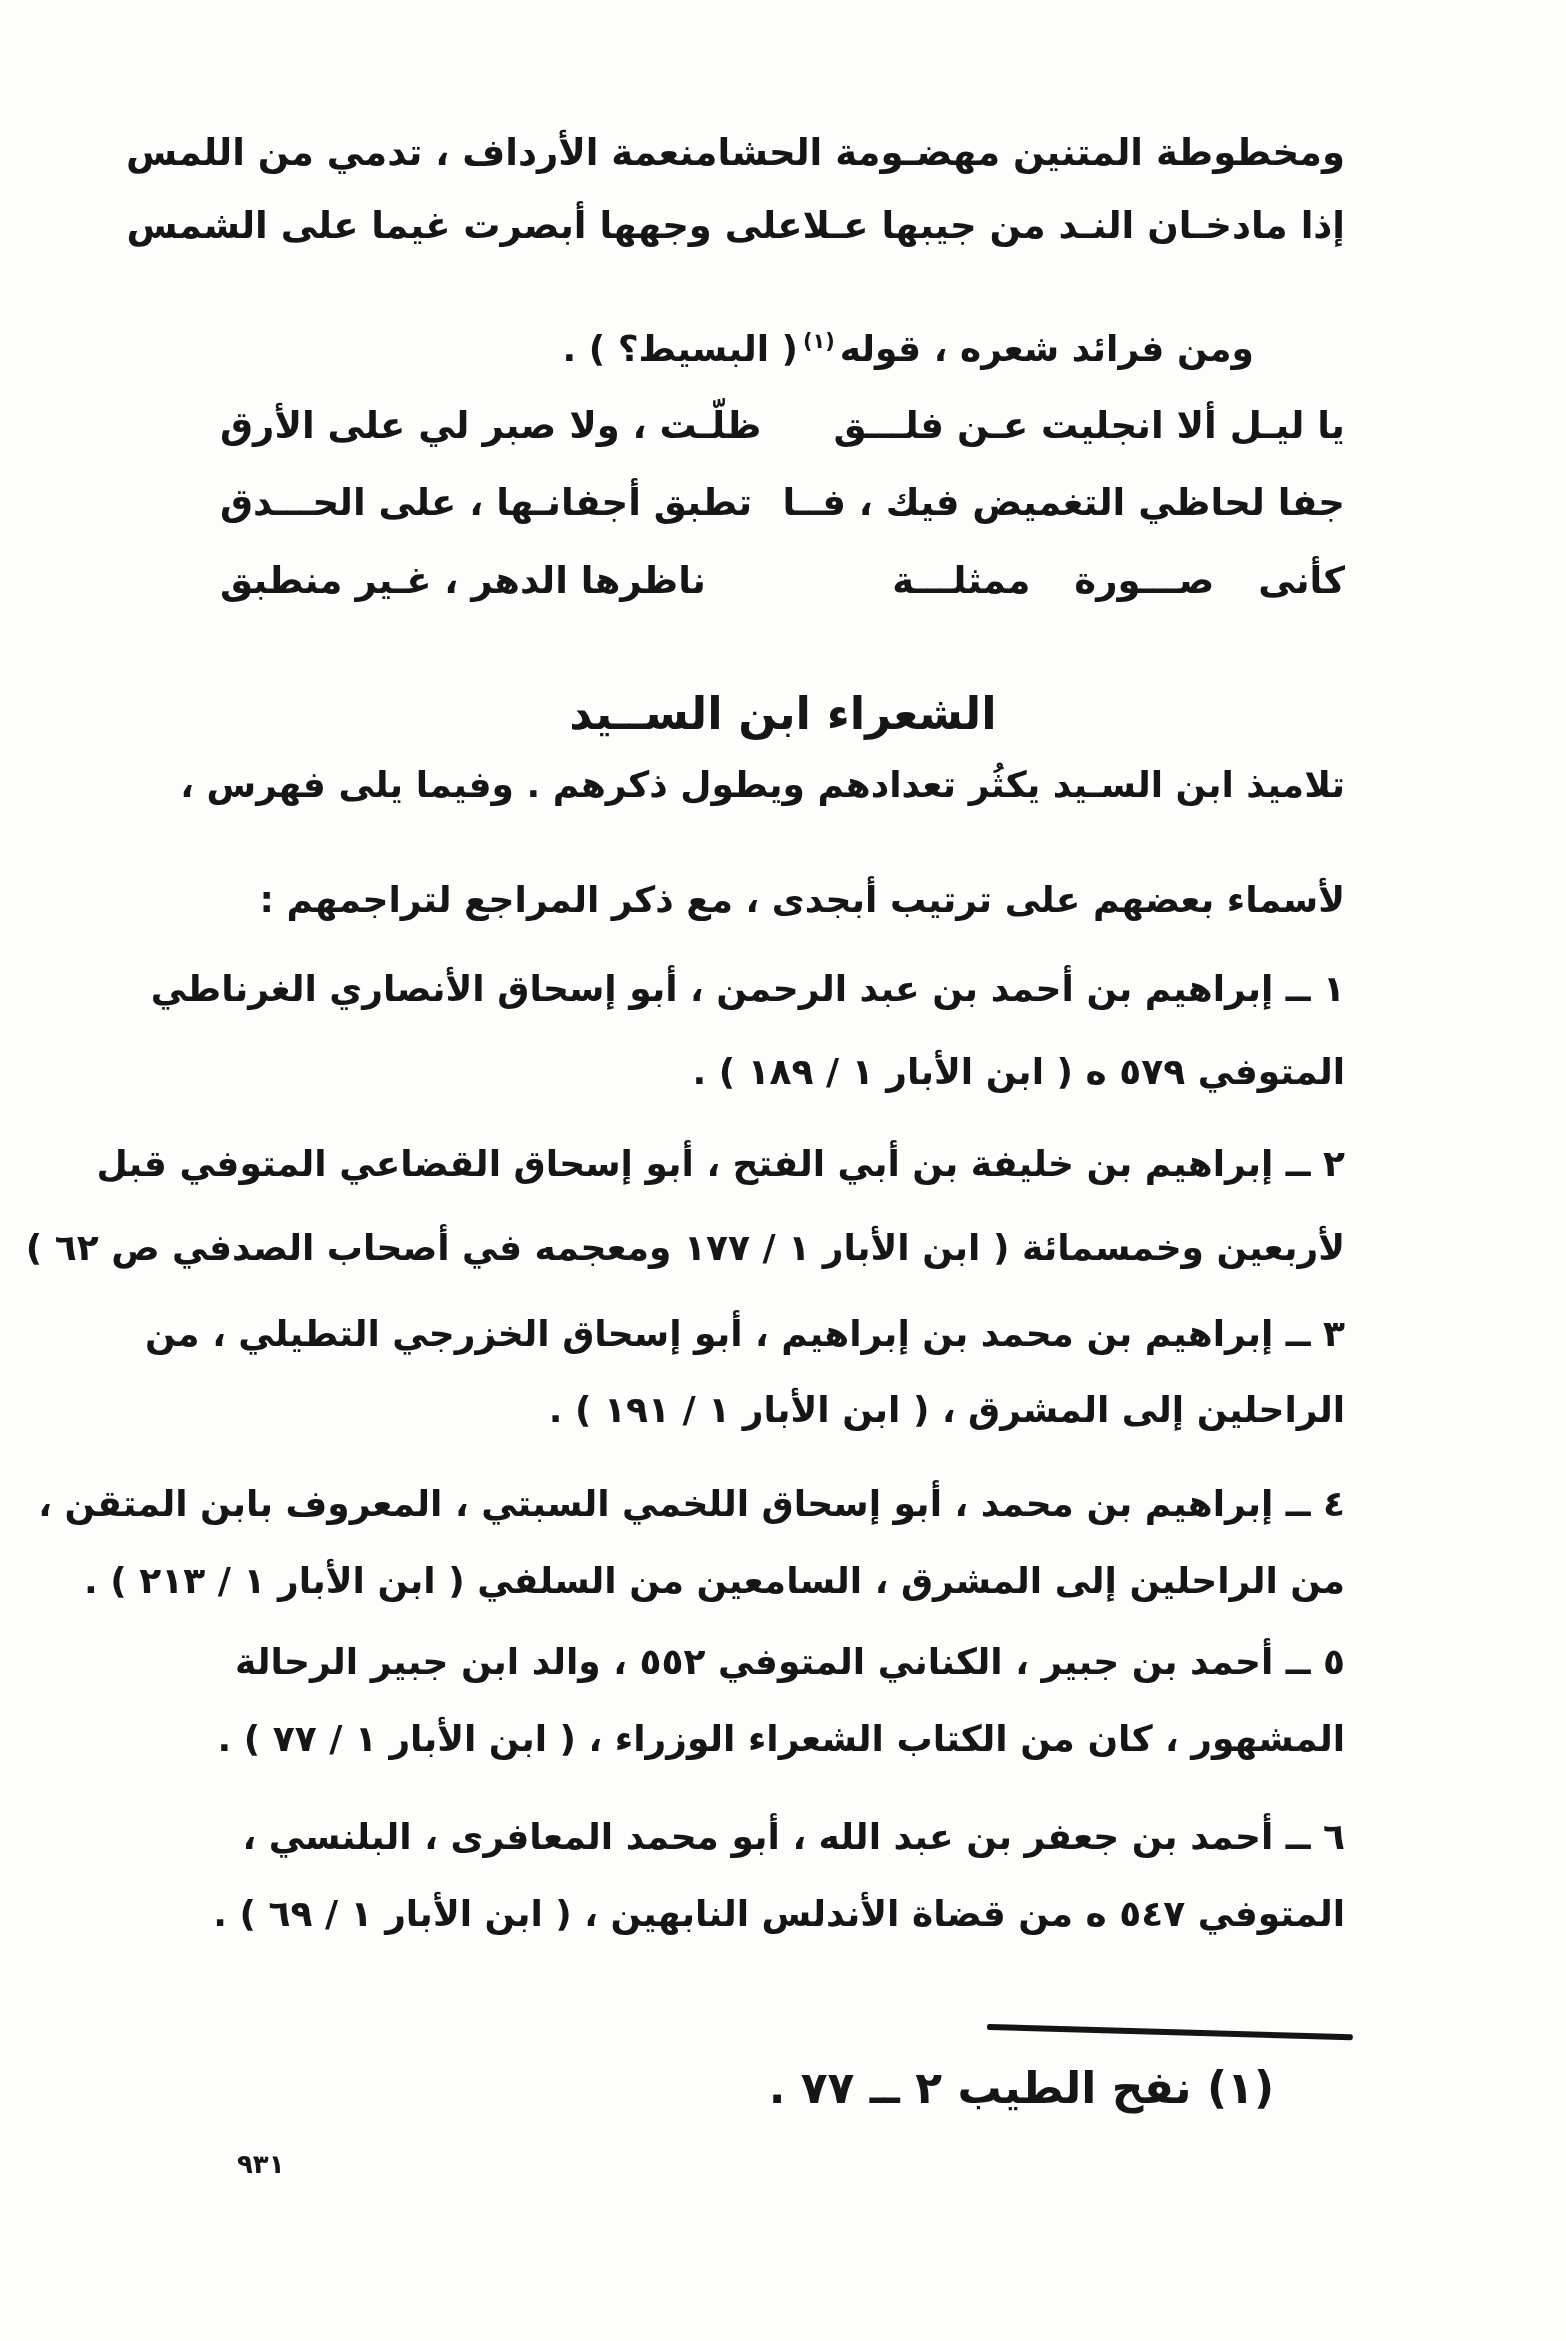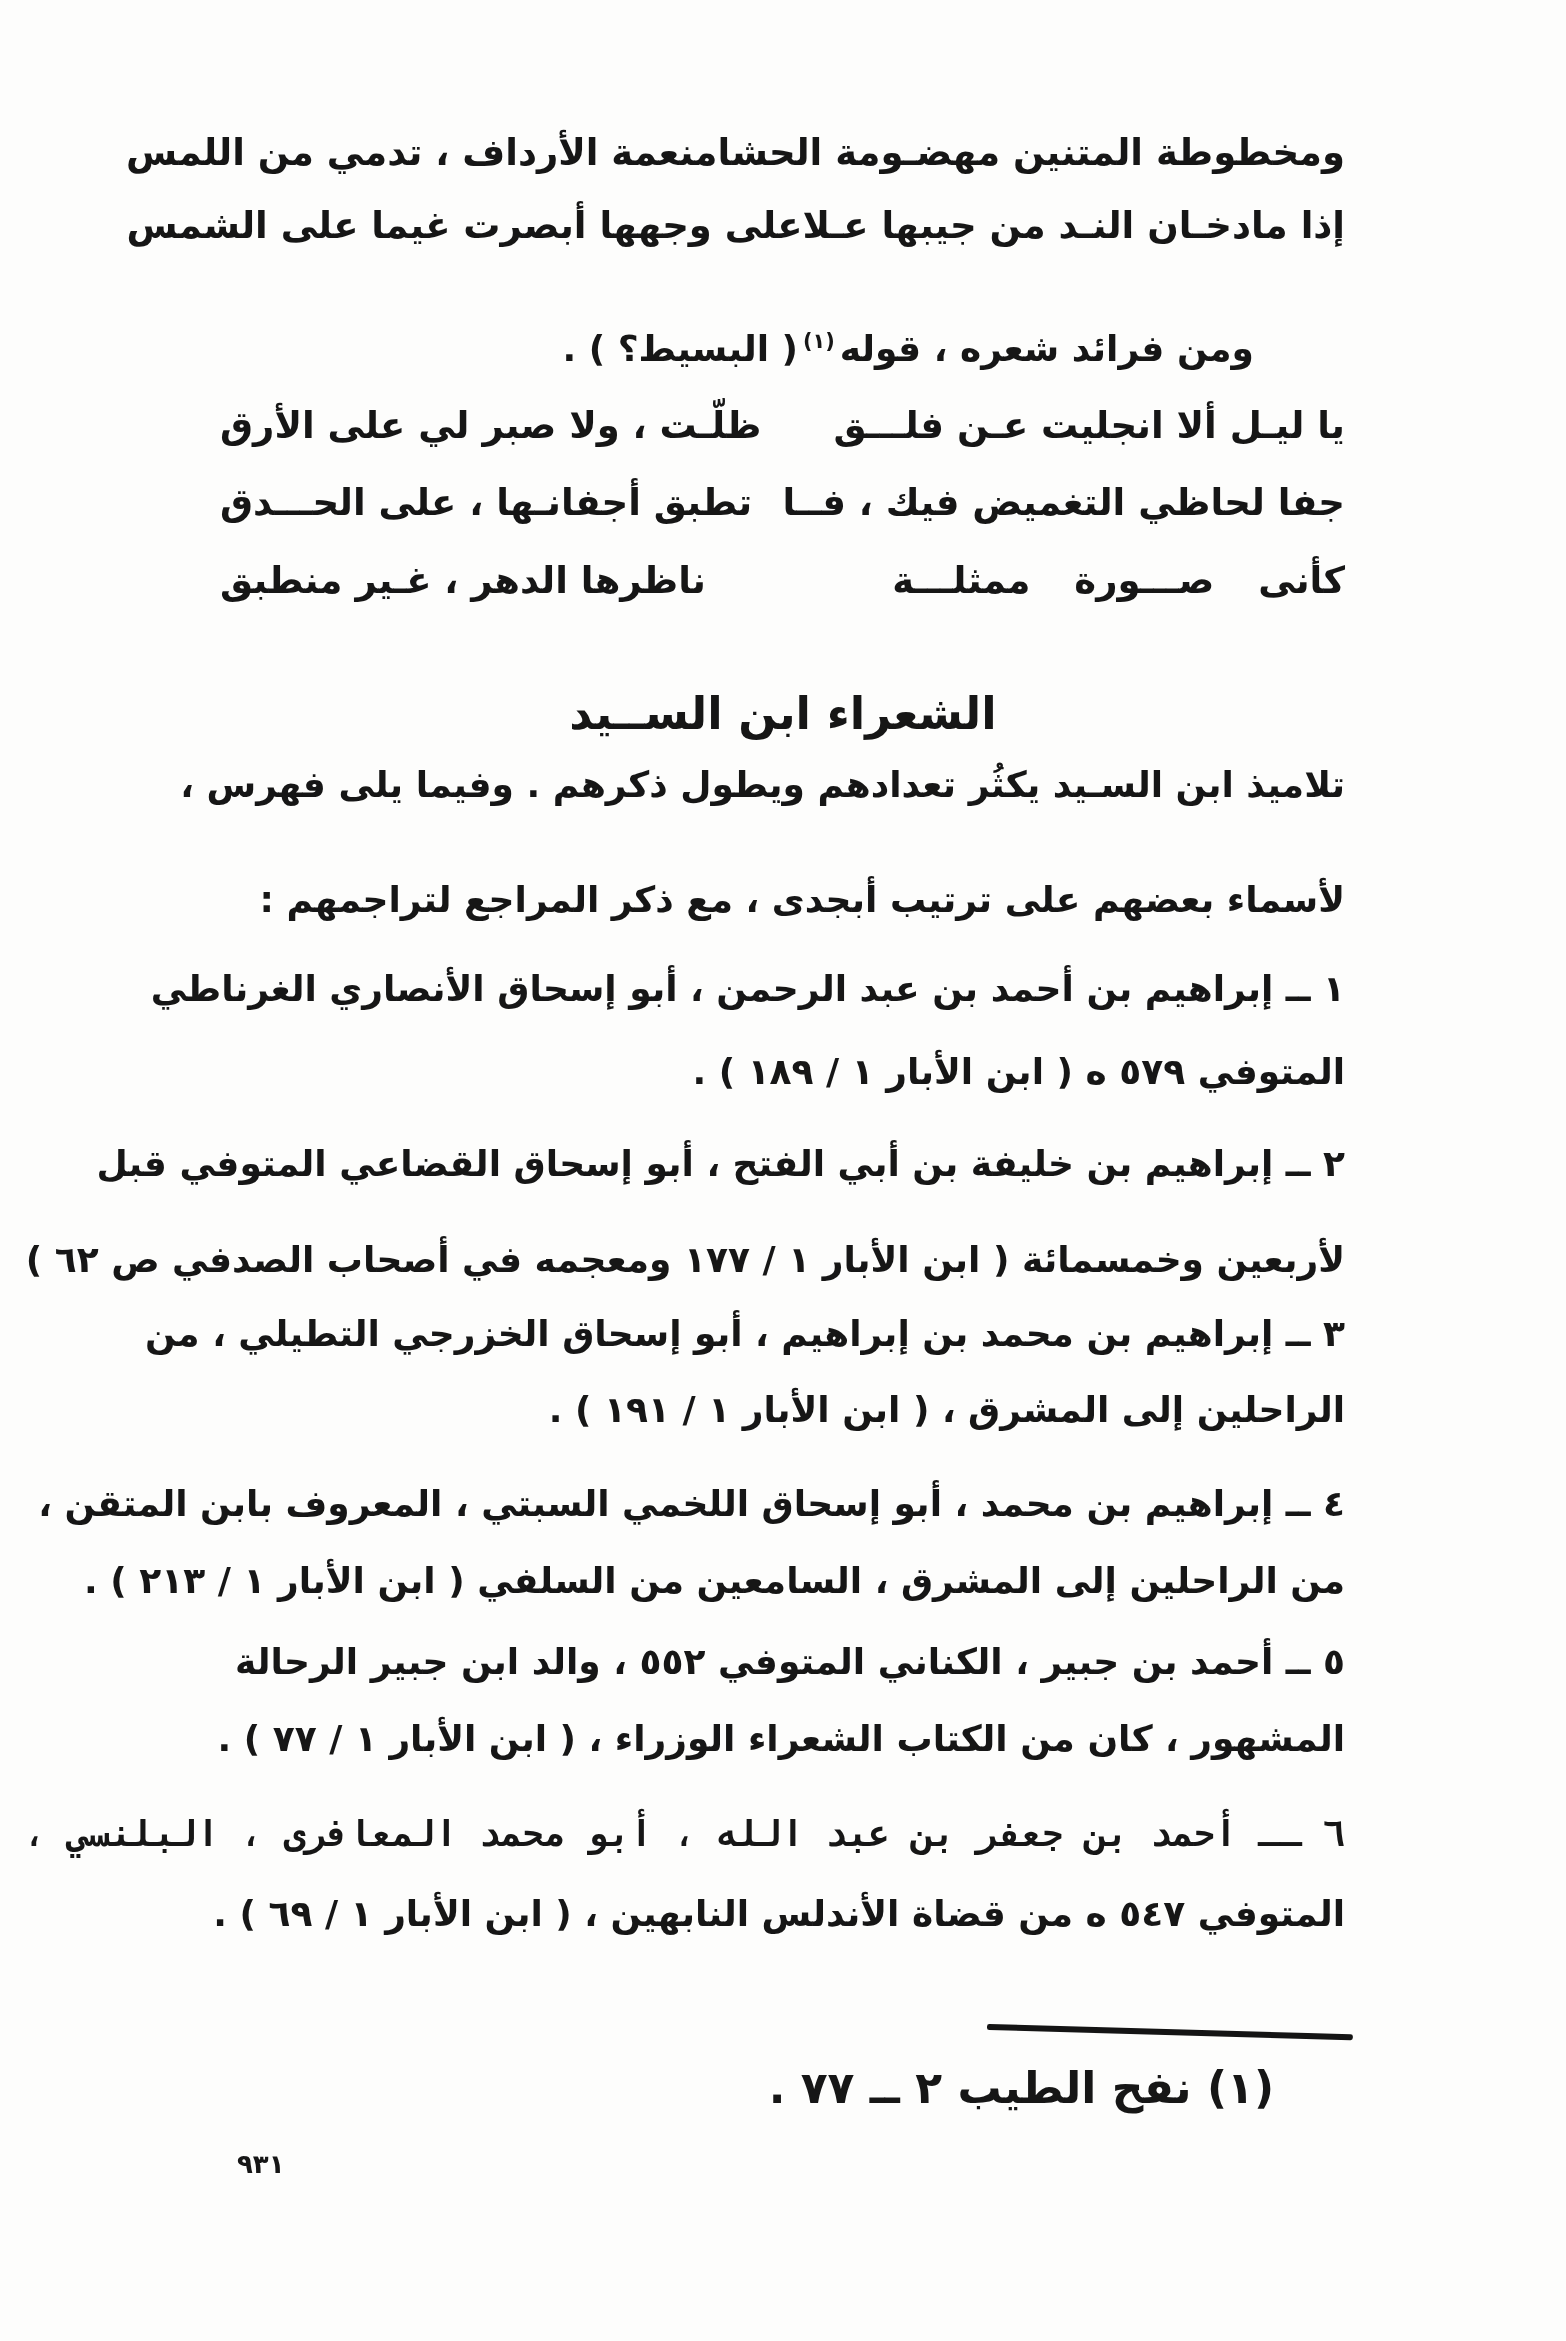--- a/index.html
+++ b/index.html
@@ -42,28 +42,28 @@
   #section-heading{
     position:absolute;top:687px;left:0;right:0;
     text-align:center;font-size:45px;line-height:1.2;
     white-space:nowrap;
   }
   #para1{top:762px;margin-left:12px;}
   #para2{top:877px;}
   #e1l1{top:966px;}
   #e1l2{top:1049px;}
   #e2l1{top:1141px;text-align:right;}
-  #e2l2{top:1225px;margin-top:12px;}
+  #e2l2{top:1225px;}
   #e3l1{top:1311px;}
   #e3l2{top:1387px;}
   #e4l1{top:1481px;}
   #e4l2{top:1558px;}
   #e5l1{top:1639px;}
   #e5l2{top:1716px;}
-  #e6l1{top:1814px;font-family:Liberation Mono, monospace;}
+  #e6l1{top:1814px;}
   #e6l2{top:1891px;}
   #footnote-rule{
     position:absolute;
     top:2024px;right:213px;
     width:366px;height:5.7px;
     background:#141414;
     transform:rotate(1.6deg);
     transform-origin:left center;
     border-radius:2.4px;
   }

